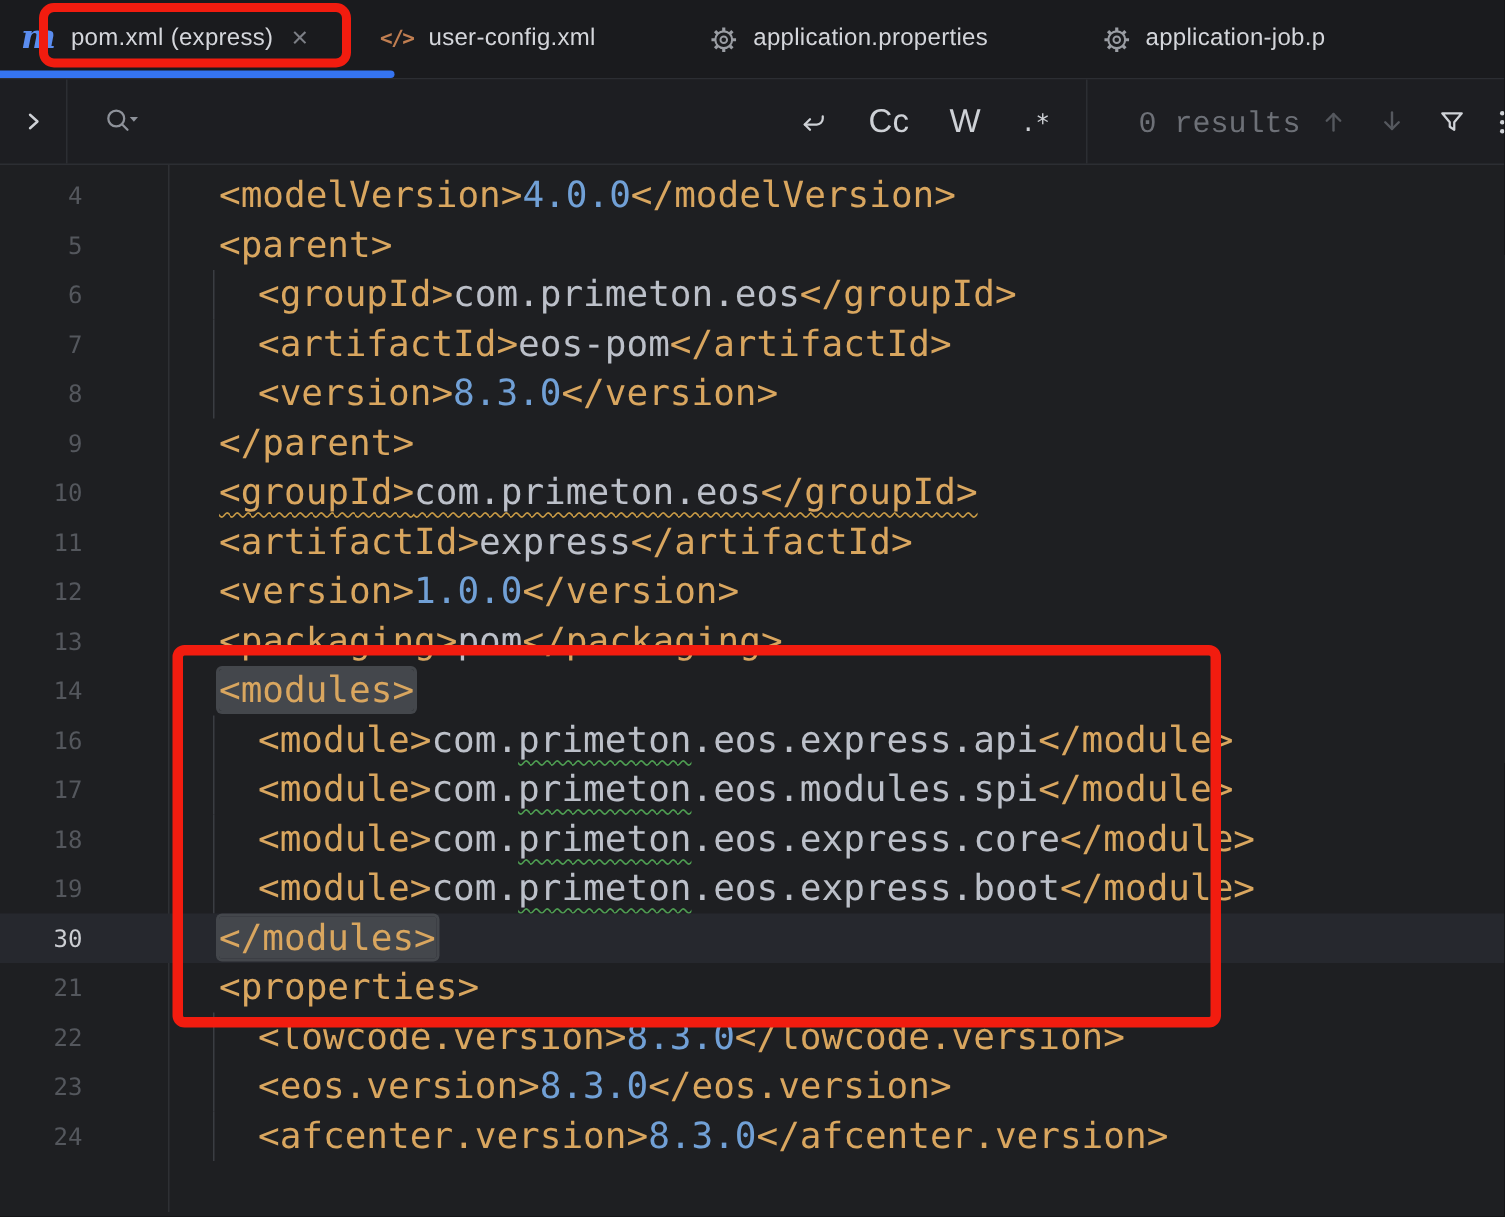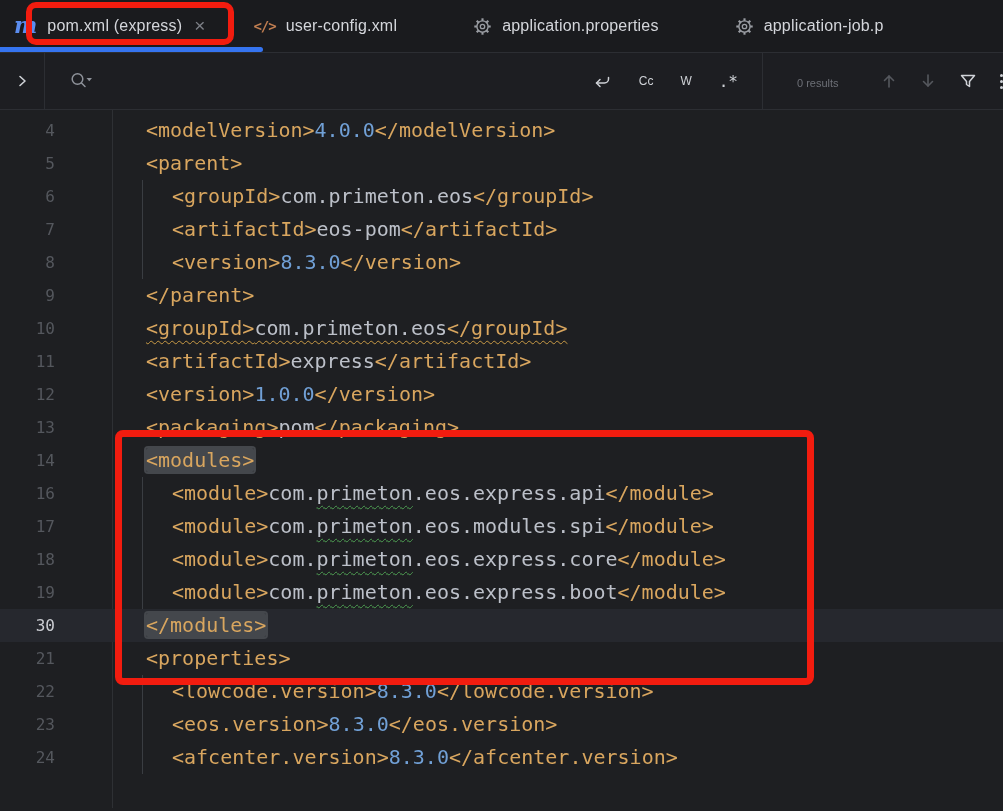--- a/index.html
+++ b/index.html
@@ -27,44 +27,44 @@
     position:relative; height:57px; background:#1d1e22;
     border-bottom:1px solid #2c2e33; display:flex; align-items:center;
   }
   .expander{ width:44px; height:100%; display:flex; align-items:center; justify-content:center; }
   .vdiv{ width:1px; height:100%; background:#2c2e33; }
   .search-lens{ display:flex; align-items:center; margin-left:24px; }
   .search-input{
     flex:1; height:100%; background:transparent; border:none; outline:none;
     color:#d4d6db; font-size:16px; padding:0 12px; min-width:60px;
   }
-  .opt{ color:#ced1d6; font-size:12px; display:flex; align-items:center; }
+  .opt{ color:#ced1d6; font-size:22px; display:flex; align-items:center; }
   .opt.txt{ font-family:"Liberation Sans",sans-serif; }
   .opt.regex{ font-family:"DejaVu Sans Mono",monospace; font-size:16px; }
   .opts{ display:flex; align-items:center; gap:27px; padding-right:24px; }
-  .results{ color:#6d7077; font-size:11px; margin:4px 14px 0 34px; min-width:70px; }
+  .results{ color:#6d7077; font-size:20px; margin:4px 14px 0 34px; min-width:70px;font-family:Liberation Mono, monospace; }
   .navbtns{ display:flex; align-items:center; gap:23px; }
   .kebab{ display:flex; flex-direction:column; gap:3px; align-items:center; }
   .kebab span{ width:3px; height:3px; border-radius:50%; background:#cfd2d7; display:block; }
   
   .editor{ position:relative; height:698px; padding-top:4px; background:#1e1f22; }
   .gutter-line{ position:absolute; left:112px; top:0; bottom:0; width:1px; background:#2e3034; }
   .row{ position:relative; height:33px; }
   .row .rowbg{ position:absolute; inset:0; }
   .row.active .rowbg{ background:#26282e; }
   .ln{
     position:absolute; left:0; top:0; width:55px; height:33px;
     text-align:right; color:#54575d; font-family:"DejaVu Sans Mono",monospace;
     font-size:16px; line-height:33px;
   }
   .row.active .ln{ color:#ccced3; }
   .guide{ position:absolute; left:142px; top:0; bottom:0; width:1px; background:#3a3d42; }
   .code{
     position:absolute; top:0; height:33px; line-height:33px; white-space:pre;
-    font-family:"DejaVu Sans Mono",monospace; font-size:20px;
+    font-family:"DejaVu Sans Mono",monospace; font-size:24px;
   }
   .ind1 .code{ left:146px; } .ind2 .code{ left:172px; }
   .tok-tag{ color:#d9a65f; } .tok-txt{ color:#bcc0c9; } .tok-num{ color:#71a0d6; }
   .tok-hl{ background:#44474c; border-radius:2px; box-shadow:0 0 0 2px #44474c; }
   .sq-green{ text-decoration:underline wavy #4e9e52; text-decoration-thickness:1px; text-underline-offset:5px; text-decoration-skip-ink:none; }
   .warn .code{ text-decoration:underline wavy #c89a45; text-decoration-thickness:1px; text-underline-offset:5px; text-decoration-skip-ink:none; }
   
   .anno{ position:absolute; border:6px solid #f21c0f; border-radius:10px; z-index:20; pointer-events:none; }
   .anno-tab{ left:26px; top:2px; width:208px; height:43px; }
   .anno-modules{ left:115px; top:430px; width:699px; height:255px; border-width:7px; border-radius:8px; }

